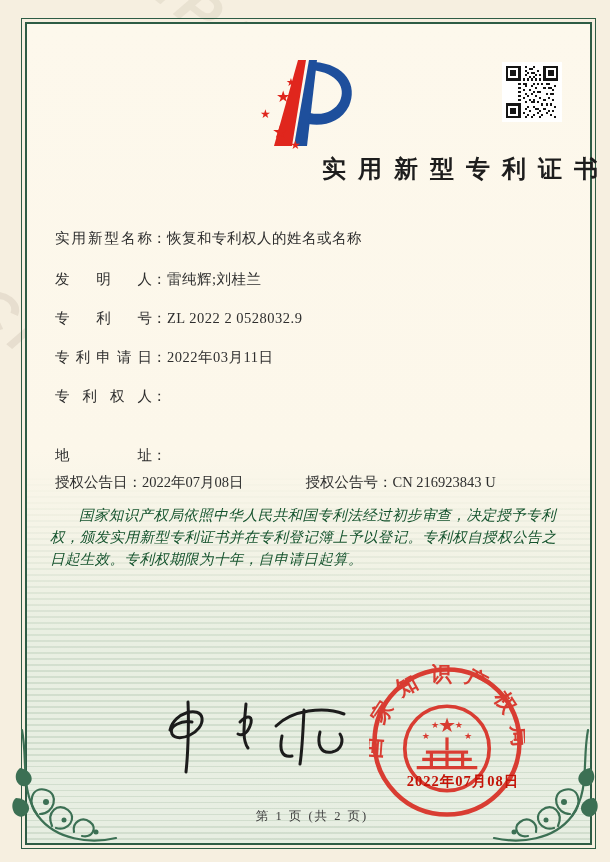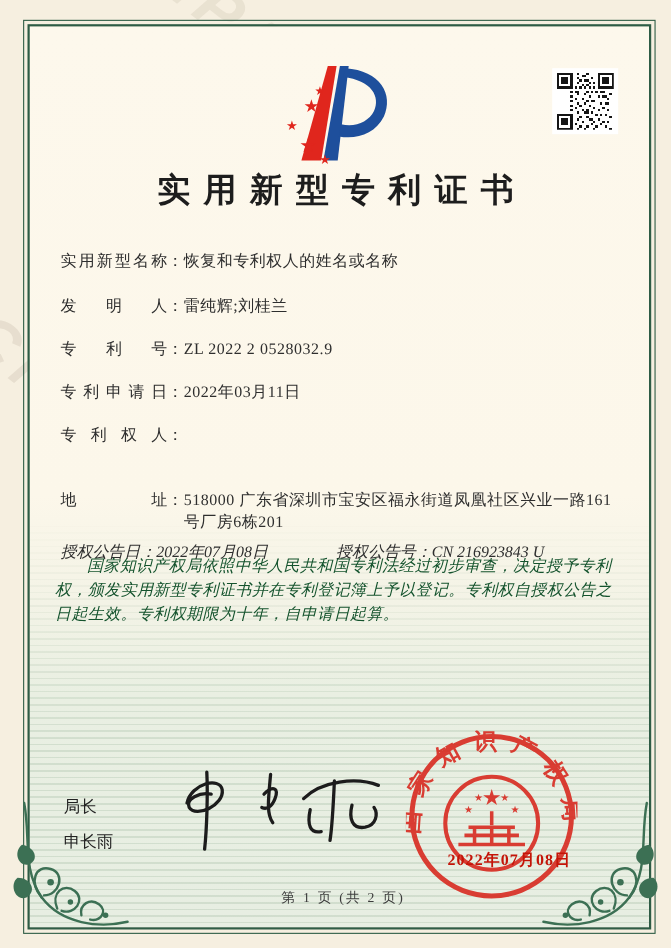--- a/index.html
+++ b/index.html
@@ -26,31 +26,31 @@
     font-weight:700; font-style:italic; font-size:58px; letter-spacing:8px;
     color:rgba(176,166,144,0.30); transform:rotate(38deg); white-space:nowrap;
     pointer-events:none;
   }
   .cert-number {
     position:absolute; left:56px; top:62px; font-size:14px; letter-spacing:3px; color:#39393a;
   }
   .logo { position:absolute; left:246px; top:56px; }
   .qr { position:absolute; left:502px; top:62px; width:60px; height:60px; background:#fff; padding:4px; }
   .title {
-    position:absolute; left:0; right:0; top:153px; text-align:center;
-    font-size:30px; font-weight:700; color:#1d1d1d; letter-spacing:12px; padding-left:12px;
+    position:absolute; left:0; right:0; top:153px; text-align:right;
+    font-size:24px; font-weight:700; color:#1d1d1d; letter-spacing:12px; padding-left:12px;
   }
   .fields { position:absolute; left:55px; top:228px; width:505px; font-size:14.5px; color:#2e2e2e; }
-  .row { display:flex; align-items:flex-start; margin-bottom:19px; line-height:20px; }
+  .row { display:flex; align-items:flex-end; margin-bottom:19px; line-height:20px; }
   .row.r1 { margin-bottom:21px; }
   .row.addr { margin-bottom:7px;margin-top:39px; }
   .flabel { display:inline-block; width:97px; text-align:justify; text-align-last:justify; flex:none; }
   .colon { flex:none; width:15px; }
   .fvalue { letter-spacing:0.5px; max-width:400px; }
-  .grant-row { display:flex; line-height:20px;font-style:italic; }
+  .grant-row { display:flex; line-height:20px; }
   .grant-row .gpair { display:flex; }
   .grant-row .gap { width:62px; }
   .paras { position:absolute; left:50px; top:504px; width:514px; font-size:14.5px; line-height:22px;
     color:#14532d; font-style:italic; letter-spacing:0.4px; }
   .paras p { text-indent:2em; }
   .sig-block { position:absolute; left:58px; top:718px; font-family:"Liberation Sans","DejaVu Sans",sans-serif;
     font-size:15px; color:#222; line-height:32px; }
   .signature { position:absolute; left:148px; top:692px; }
   .seal { position:absolute; left:369px; top:664px; opacity:0.88; }
   .seal-date { position:absolute; left:383px; top:772px; width:160px; text-align:center;
@@ -209,45 +209,40 @@
         <span class="colon">：</span>
       <span class="fvalue">2022年03月11日</span>
     </div>
     <div class="row">
       <span class="flabel">专利权人</span>
         <span class="colon">：</span>
     </div>
     <div class="row addr">
       <span class="flabel">地址</span>
         <span class="colon">：</span>
-      <span class="fvalue">518000 广东省深圳市宝安区福永街道凤凰社区兴业一路161号厂房6栋201</span>
     </div>
     <div class="grant-row">
       <span class="gpair">
         <span>授权公告日</span>
           <span>：</span>
         <span>2022年07月08日</span>
       </span>
       <span class="gap"></span>
       <span class="gpair">
         <span>授权公告号</span>
           <span>：</span>
         <span>CN 216923843 U</span>
       </span>
     </div>
   </div>
 
   <div class="paras">
     <p>国家知识产权局依照中华人民共和国专利法经过初步审查，决定授予专利权，颁发实用新型专利证书并在专利登记簿上予以登记。专利权自授权公告之日起生效。专利权期限为十年，自申请日起算。</p>
   </div>
 
-  <div class="sig-block">
-    <div>局长</div>
-    <div>申长雨</div>
-  </div>
 
   <div class="signature">
     <svg width="210" height="90" viewBox="0 0 210 90" fill="none" stroke="#1c1c1c" stroke-width="3" stroke-linecap="round" stroke-linejoin="round">
       <path d="M22,38 C26,20 52,14 54,26 C56,40 30,52 24,42 C20,34 34,28 44,30"></path>
       <path d="M40,10 C41,30 40,62 38,80"></path>
       <path d="M92,30 C100,22 106,24 102,34 C99,42 94,44 90,42"></path>
       <path d="M98,12 C96,34 94,48 100,56"></path>
       <path d="M128,34 C144,18 176,14 196,22"></path>
       <path d="M156,18 C155,40 154,60 152,72"></path>
       <path d="M134,44 C131,58 134,66 144,64"></path>

